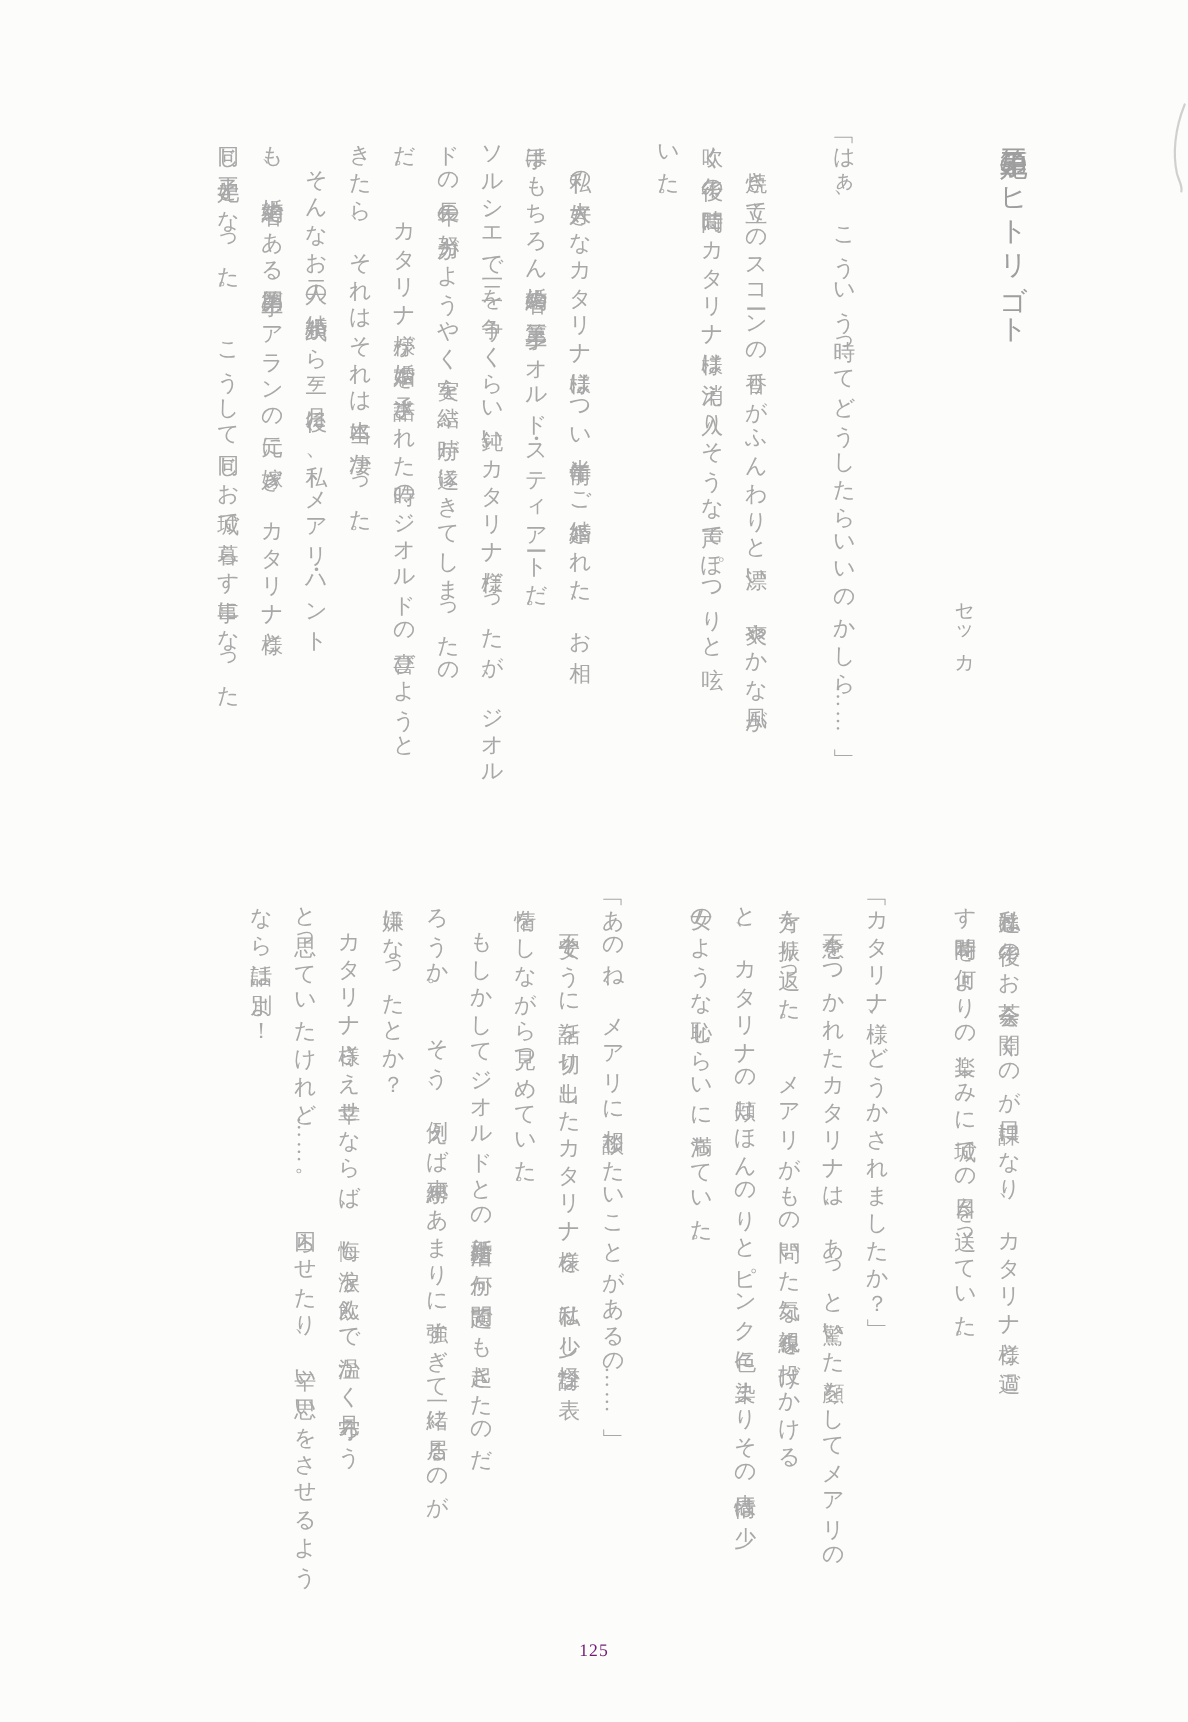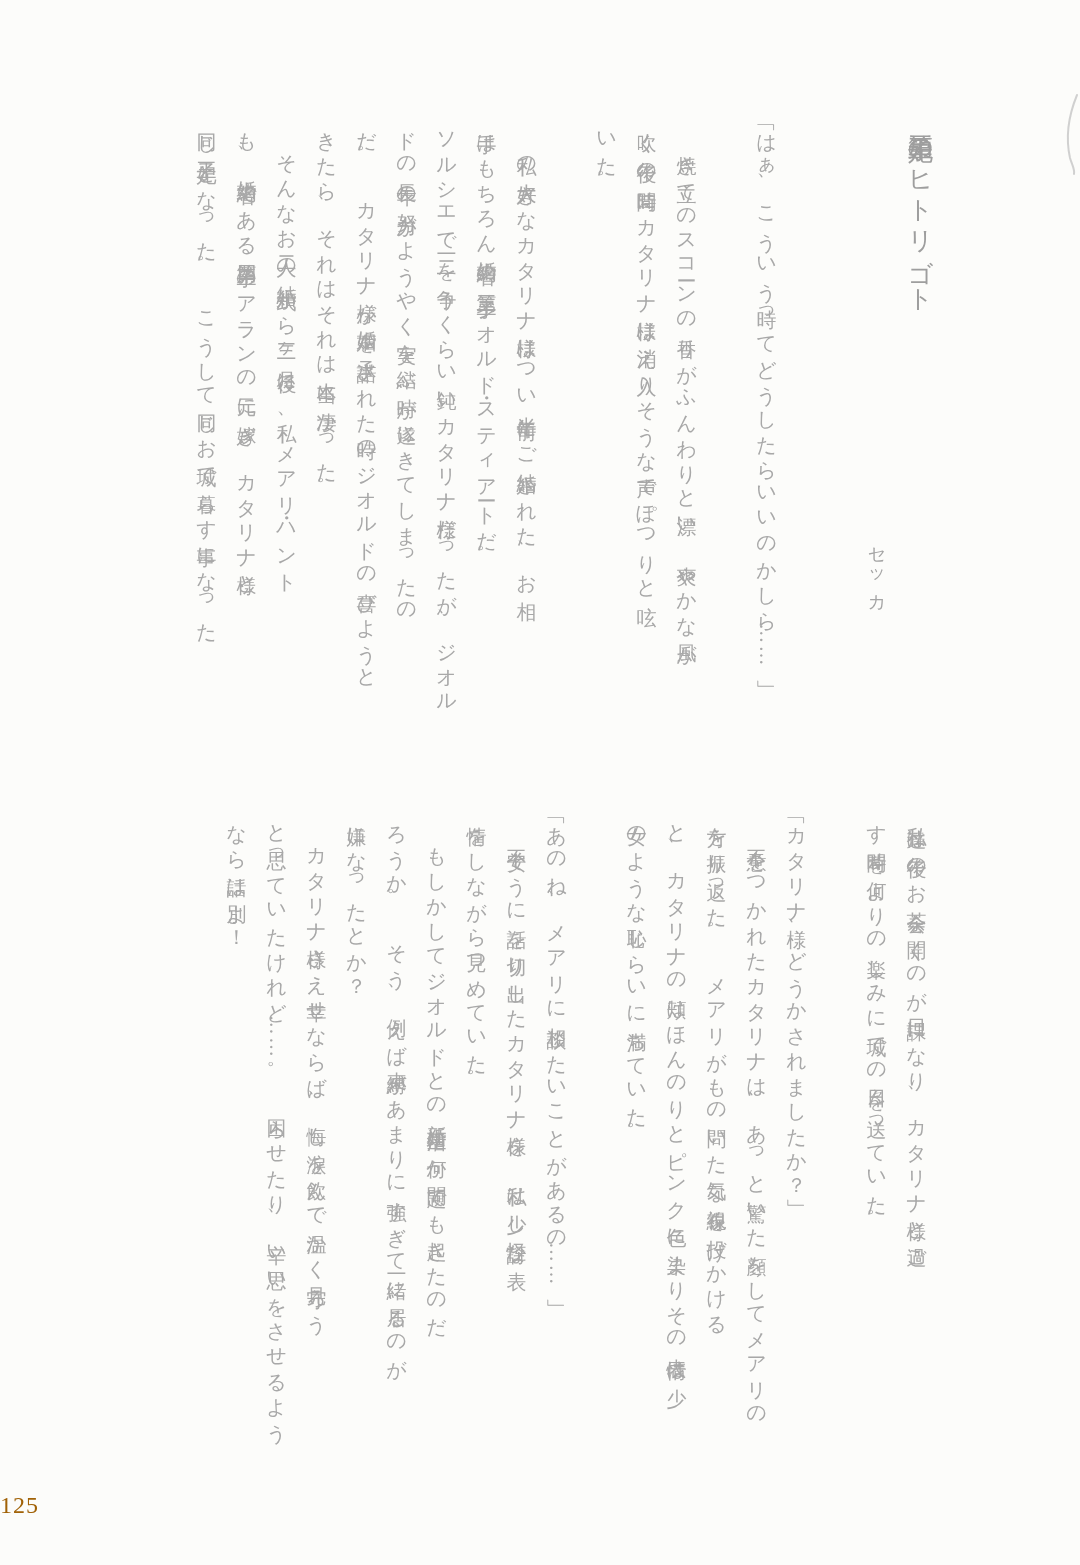--- a/index.html
+++ b/index.html
@@ -55,23 +55,24 @@
   .block.lower {
     top: 811px;
     right: 143px;
     height: 660px;
   }
   .page-number {
     position: absolute;
     left: 0;
     right: 0;
     top: 1492px;
-    font-size: 24px;
+    text-align: center;
+    font-size: 16px;
     letter-spacing: 1px;
-    color: #a16207;
+    color: #701a75;
     font-variant-numeric: oldstyle-nums;
   }
   .artifact {
     position: absolute;
     left: 1062px;
     top: 92px;
   }
 </style>
 </head>
 <body>

